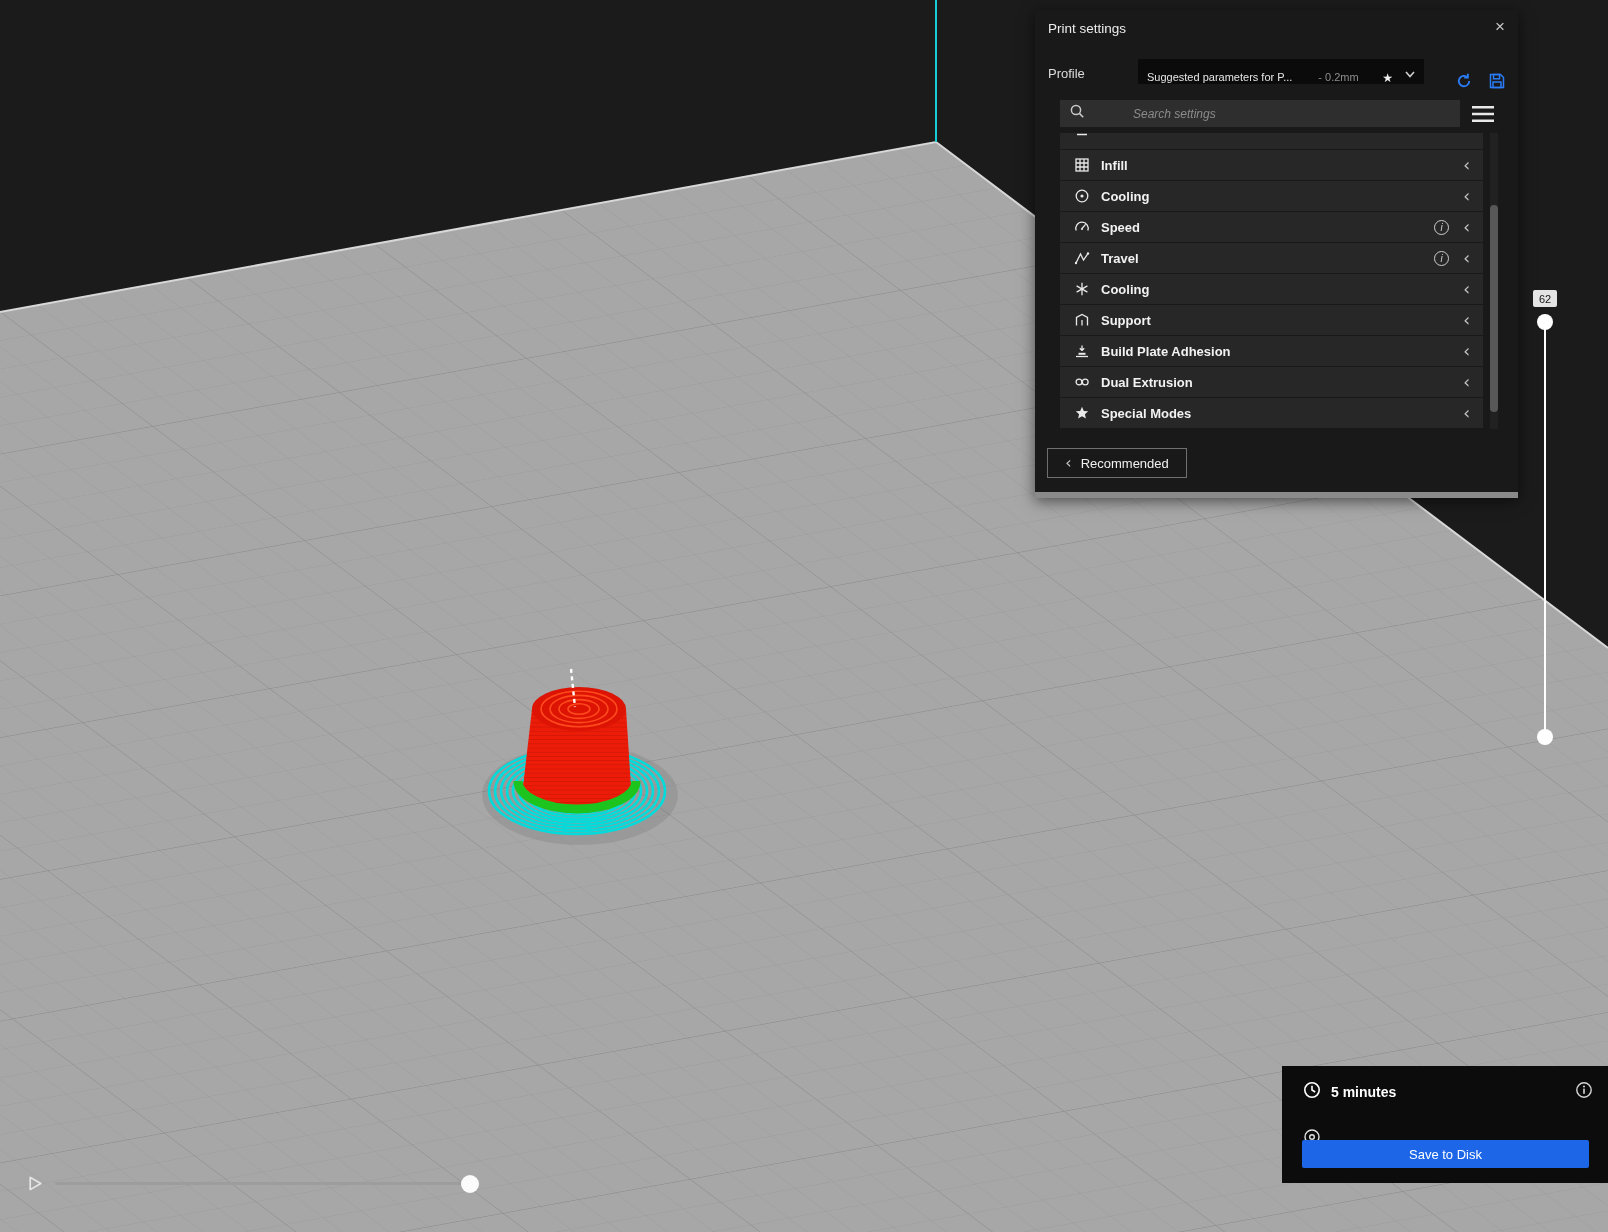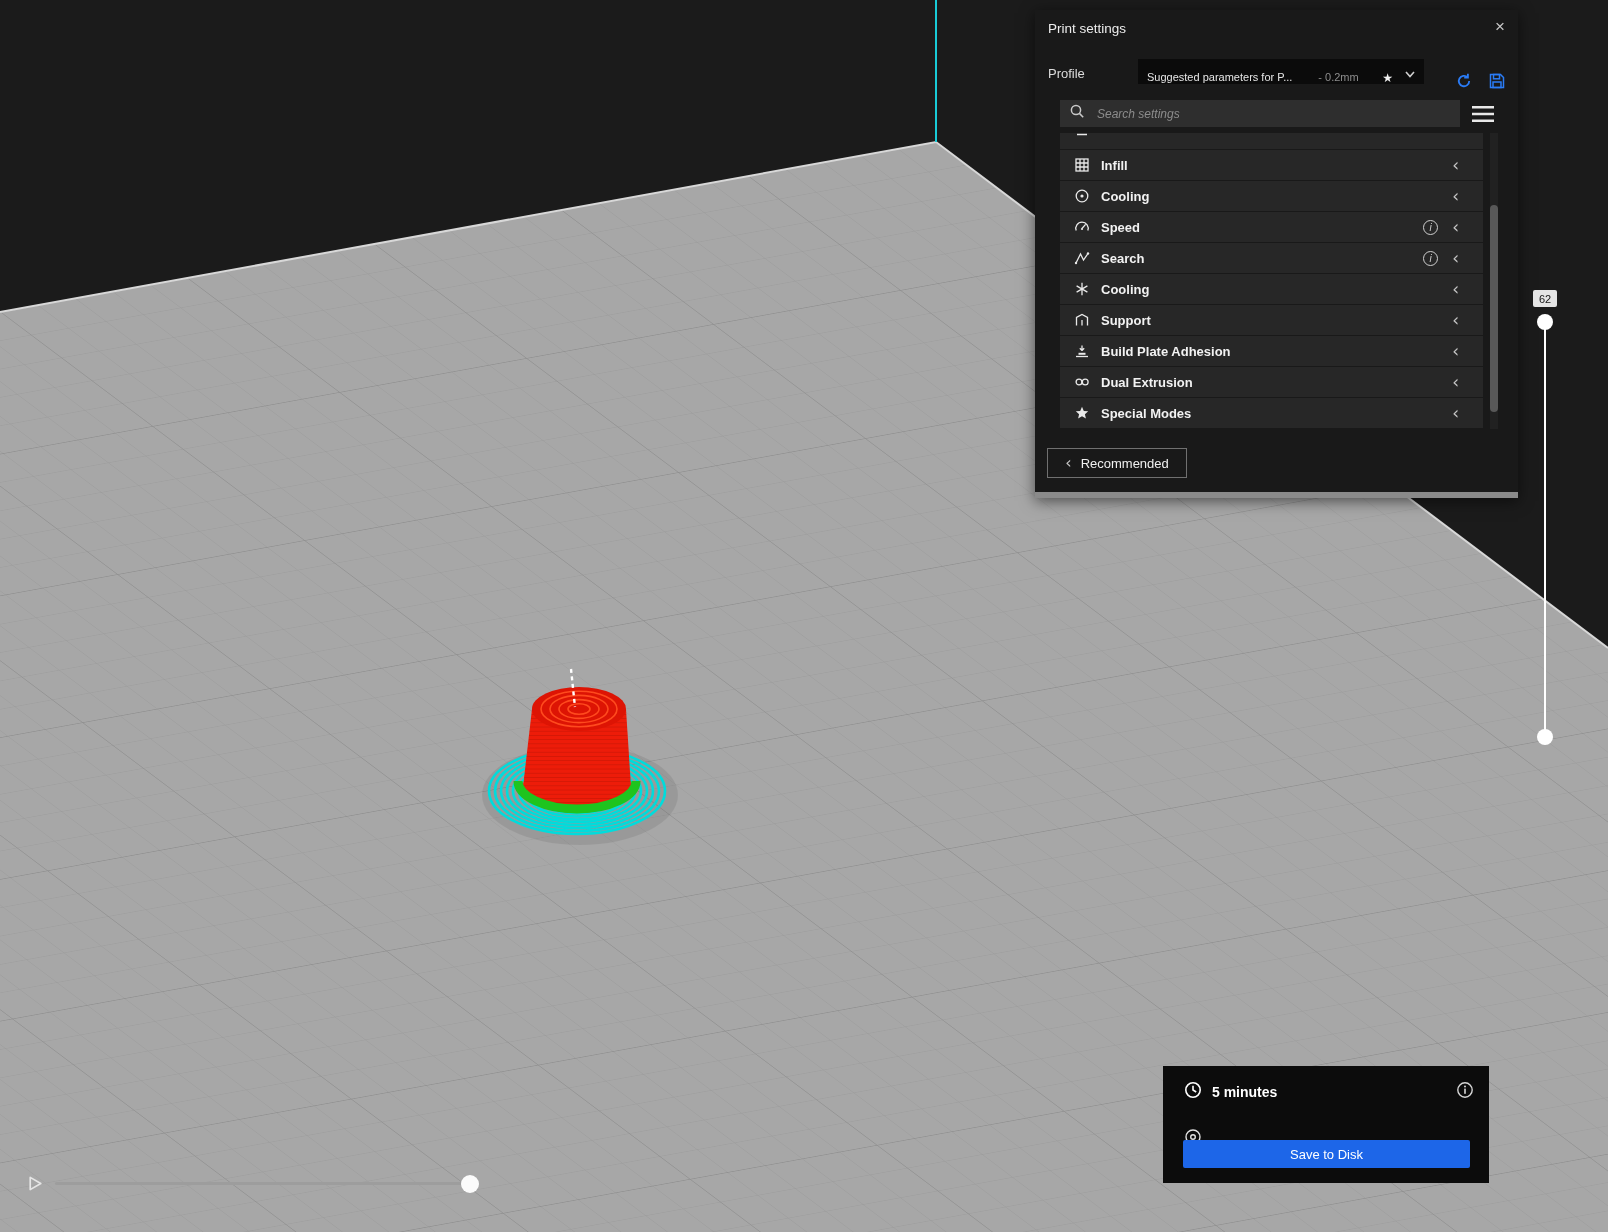--- a/index.html
+++ b/index.html
@@ -30,29 +30,29 @@
   .icon-btn { position:absolute; top:62px; width:18px; height:18px; }
   .icon-btn.reset { left:420px; }
   .icon-btn.saveprof { left:453px; }
 
   .search-wrap {
     position:absolute; left:25px; top:90px; width:400px; height:27px; background:#2e2e2e;
     display:flex; align-items:center; padding:0 9px; gap:9px;
   }
   .search-wrap input {
     flex:1; background:transparent; border:none; outline:none;
-    color:#dddddd; font-size:12px; font-family:inherit;
+    color:#dddddd; font-size:12px; font-family:inherit;margin-left:36px;
   }
   .search-wrap input::placeholder { color:#8c8c8c; font-style:italic; }
   .hamburger { position:absolute; left:436px; top:95px; width:24px; height:18px; }
 
   .cat-list { position:absolute; left:25px; top:123px; width:423px; overflow:hidden; }
   .cat-row {
     height:30px; margin-bottom:1px; background:#272727; display:flex; align-items:center;
-    padding:0 24px 0 14px; gap:11px; position:relative;
+    padding:0 13px 0 14px; gap:11px; position:relative;
   }
   .cat-row.partial { height:16px; align-items:flex-end; padding-bottom:5px; }
   .cat-icon { width:16px; height:16px; display:flex; align-items:center; justify-content:center; }
   .cat-label { font-size:13px; font-weight:bold; color:#f2f2f2; }
   .row-right { margin-left:auto; display:flex; align-items:center; gap:14px; }
   .row-chev { color:#c4c4c4; font-size:17px; line-height:14px; font-family:"DejaVu Sans", sans-serif; }
   .info-badge {
     width:15px; height:15px; border:1.3px solid #cfcfcf; border-radius:50%;
     color:#cfcfcf; font-size:10px; display:flex; align-items:center; justify-content:center;
   }
@@ -71,21 +71,21 @@
   .layer-value {
     position:absolute; left:1533px; top:290px; width:24px; height:17px; background:#e4e4e4;
     border-radius:2px; color:#161616; font-size:11px; display:flex; align-items:center; justify-content:center;
   }
   .layer-track { position:absolute; left:1544px; top:322px; width:2px; height:415px; background:#ffffff; }
   .layer-handle { position:absolute; width:16px; height:16px; border-radius:50%; background:#ffffff; left:1537px; }
   .layer-handle.top { top:314px; }
   .layer-handle.bottom { top:729px; }
 
   
-  .summary { position:absolute; left:1163px; top:1066px; width:326px; height:117px; background:#0c0c0c; }
+  .summary { position:absolute; left:1282px; top:1066px; width:326px; height:117px; background:#0c0c0c; }
   .sum-row1 { position:absolute; left:21px; top:15px; display:flex; align-items:center; gap:10px; }
   .time-text { font-size:14px; font-weight:bold; color:#ffffff; }
   .sum-info { position:absolute; right:15px; top:15px; width:18px; height:18px; }
   .sum-row2 { position:absolute; left:21px; top:44px; display:flex; align-items:center; gap:10px; }
   .material-text { font-size:12px; color:#e2e2e2;margin-top:44px; }
   .save-btn {
     position:absolute; left:20px; top:74px; width:287px; height:28px; background:#1d66e8;
     border-radius:2px; color:#ffffff; font-size:13px;
     display:flex; align-items:center; justify-content:center;text-align:right;
   }
@@ -254,21 +254,21 @@
       </div>
 
       <div class="cat-row">
         <span class="cat-icon">
           <svg width="16" height="16" viewBox="0 0 16 16" fill="none" stroke="#e9e9e9" stroke-width="1.3">
             <path d="M2 13L6.5 4l3 6L14 3.5"></path>
             <circle cx="2" cy="13" r="1.2" fill="#e9e9e9" stroke="none"></circle>
             <circle cx="14" cy="3.5" r="1.2" fill="#e9e9e9" stroke="none"></circle>
           </svg>
         </span>
-        <span class="cat-label">Search</span>
+        <span class="cat-label">Travel</span>
         <span class="row-right">
           <span class="info-badge">
               <i>i</i>
             </span>
           <span class="row-chev">‹</span>
         </span>
       </div>
 
       <div class="cat-row">
         <span class="cat-icon">

